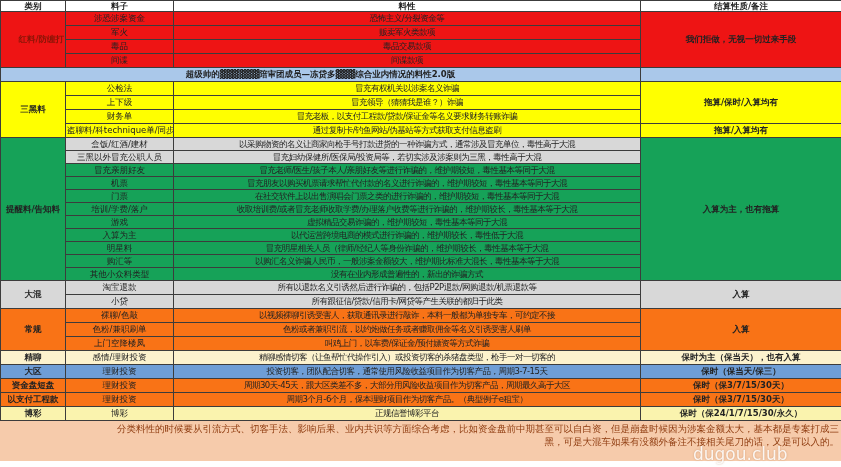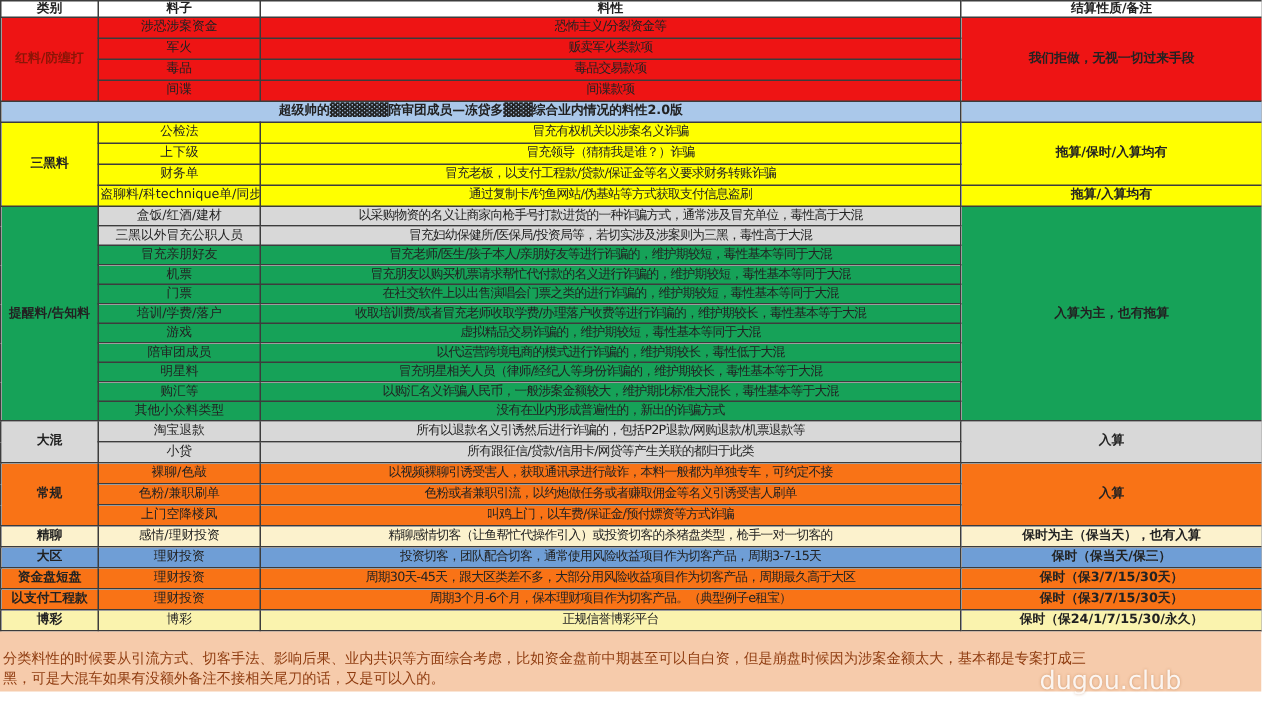--- a/index.html
+++ b/index.html
@@ -21,37 +21,37 @@
     color:#222;
   }
   tr.h-hdr{height:11px}
   tr.h-std{height:14px}
   tr.h-grn{height:13px}
   th{background:#ffffff;color:#000;font-weight:bold;font-size:9px;}
   .c3{font-size:8px;letter-spacing:-0.5px;}
   .cat{font-weight:bold;font-size:9px;}
   
   .red-bg{background:#ee1414;color:#8b1507;}
-  .red-bg.cat,.red-remark{color:#8b1507;}
+  .red-bg.cat,.red-remark{color:#8b1507;text-align:right;}
   .banner-bg{background:#aac8ea;color:#17386e;font-weight:bold;font-size:9.5px;}
   .yel-bg{background:#ffff00;color:#17386e;margin-top:36px;}
   .yel-remark{background:#ffff00;color:#7d2f10;font-weight:bold;}
   .grn-bg{background:#16a258;color:#0e3520;}
   .grn-remark{background:#16a258;color:#0e3520;font-weight:bold;margin-left:24px;}
   .gray-bg{background:#d8d8d8;color:#333;}
   .org-bg{background:#f97316;color:#5a2d0c;}
   .cream-bg{background:#fcf2cd;color:#4a3114;}
   .blue-bg{background:#6f9ed6;color:#132c54;}
   .paleyel-bg{background:#faf3ae;color:#4a3114;}
   .remark{font-weight:bold;}
   
   .footer{
     width:841px;height:40px;background:#f6cbab;
     color:#8f3c10;font-size:9.5px;line-height:13px;
-    text-align:left;padding:12px 2px 0 2px;box-sizing:border-box;
+    text-align:right;padding:1px 2px 0 2px;box-sizing:border-box;
     white-space:nowrap;overflow:hidden;
   }
   .watermark{
     position:absolute;left:693px;top:444px;
     font-size:17px;font-weight:normal;color:rgba(255,255,255,0.88);
     text-shadow:0 0 2px rgba(160,90,40,0.45);
     pointer-events:none;
   }
 </style>
 </head>
@@ -141,21 +141,21 @@
   </tr>
   <tr class="h-grn">
     <td class="grn-bg">培训/学费/落户</td>
     <td class="grn-bg c3">收取培训费/或者冒充老师收取学费/办理落户收费等进行诈骗的，维护期较长，毒性基本等于大混</td>
   </tr>
   <tr class="h-grn">
     <td class="grn-bg">游戏</td>
     <td class="grn-bg c3">虚拟精品交易诈骗的，维护期较短，毒性基本等同于大混</td>
   </tr>
   <tr class="h-grn">
-    <td class="grn-bg">陪审团成员</td>
+    <td class="grn-bg">入算为主</td>
     <td class="grn-bg c3">以代运营跨境电商的模式进行诈骗的，维护期较长，毒性低于大混</td>
   </tr>
   <tr class="h-grn">
     <td class="grn-bg">明星料</td>
     <td class="grn-bg c3">冒充明星相关人员（律师/经纪人等身份诈骗的，维护期较长，毒性基本等于大混</td>
   </tr>
   <tr class="h-grn">
     <td class="grn-bg">购汇等</td>
     <td class="grn-bg c3">以购汇名义诈骗人民币，一般涉案金额较大，维护期比标准大混长，毒性基本等于大混</td>
   </tr>

